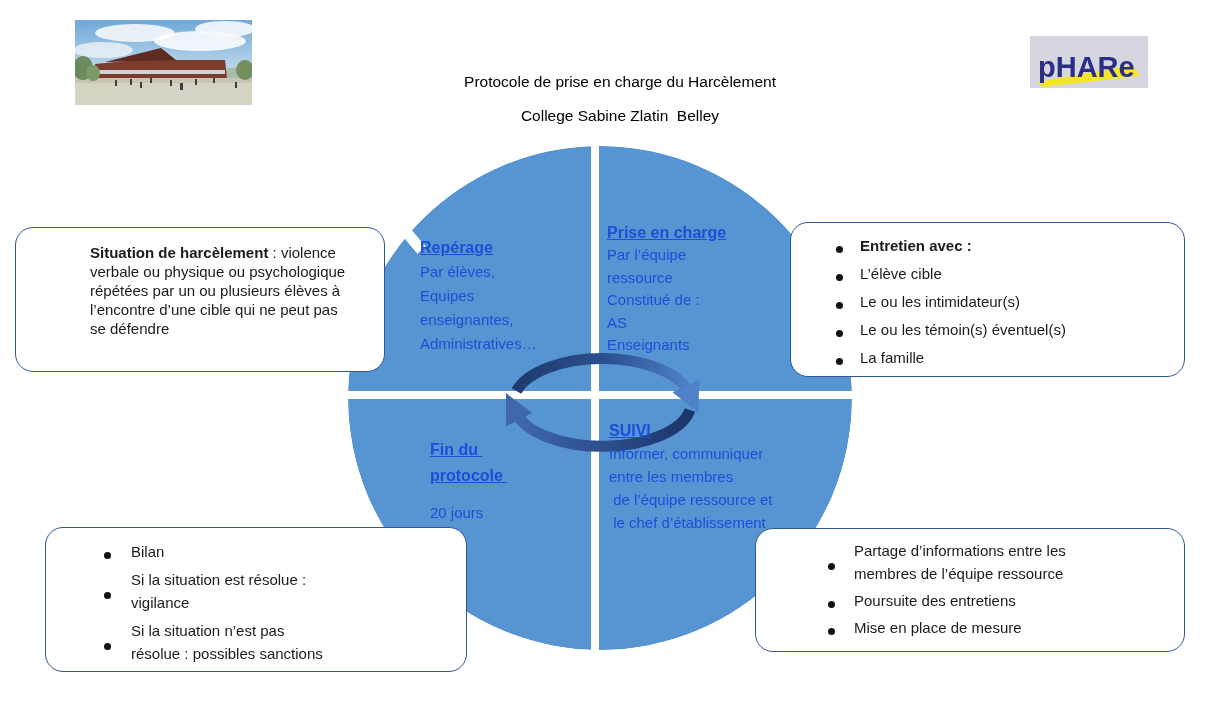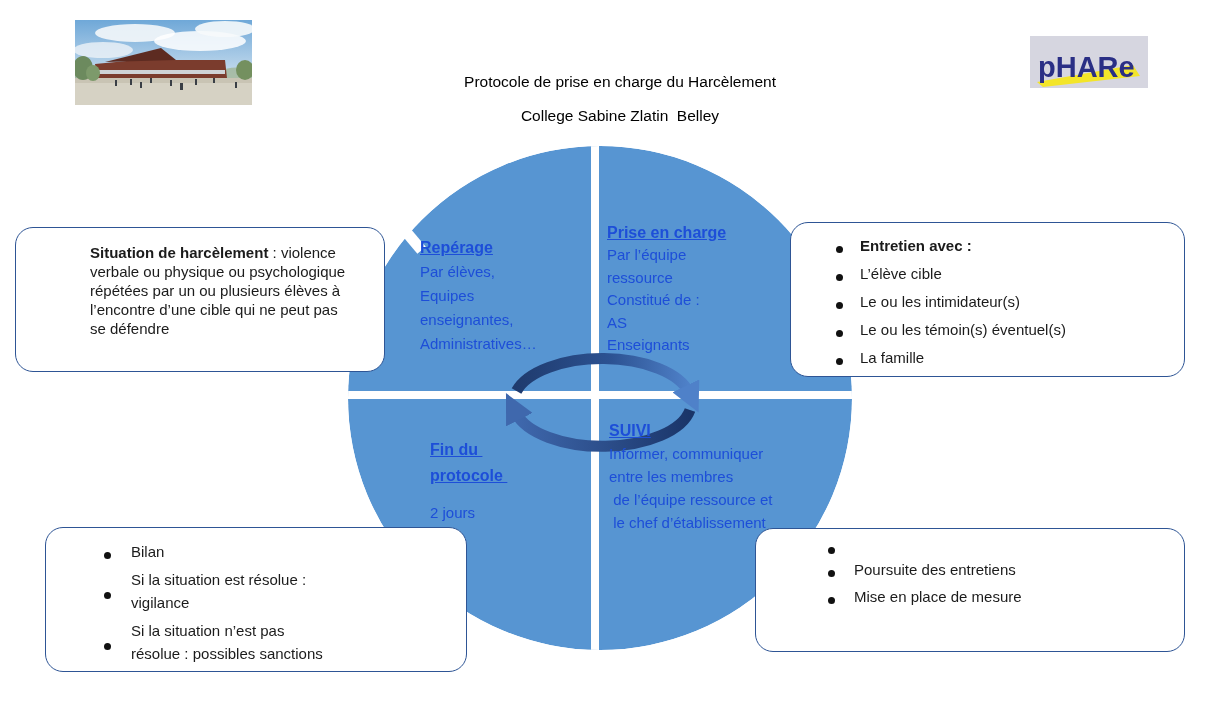--- a/index.html
+++ b/index.html
@@ -172,21 +172,21 @@
     <div class="q-body">Par l’équipe
 ressource
 Constitué de :
 AS
 Enseignants</div>
   </div>
 
   <div class="q" id="q-fin">
     <div class="q-head">Fin du 
 protocole </div>
-    <div class="q-body">2 jours</div>
+    <div class="q-body">20 jours</div>
   </div>
 
   <div class="q" id="q-suivi">
     <div class="q-head">SUIVI</div>
     <div class="q-body">Informer, communiquer
 entre les membres
  de l’équipe ressource et
  le chef d’établissement</div>
   </div>
 
@@ -239,20 +239,22 @@
         <span class="bt">Si la situation n’est pas
 résolue : possibles sanctions</span>
       </li>
     </ul>
   </div>
 
   <div class="callout" id="box-partage">
     <ul>
       <li>
         <span class="dot"></span>
+        <span class="bt">Partage d’informations entre les
+membres de l’équipe ressource</span>
       </li>
       <li>
         <span class="dot"></span>
         <span class="bt">Poursuite des entretiens</span>
       </li>
       <li>
         <span class="dot"></span>
         <span class="bt">Mise en place de mesure</span>
       </li>
     </ul>

